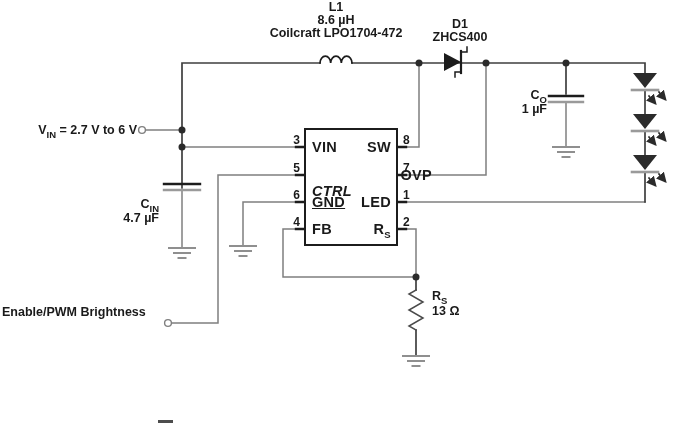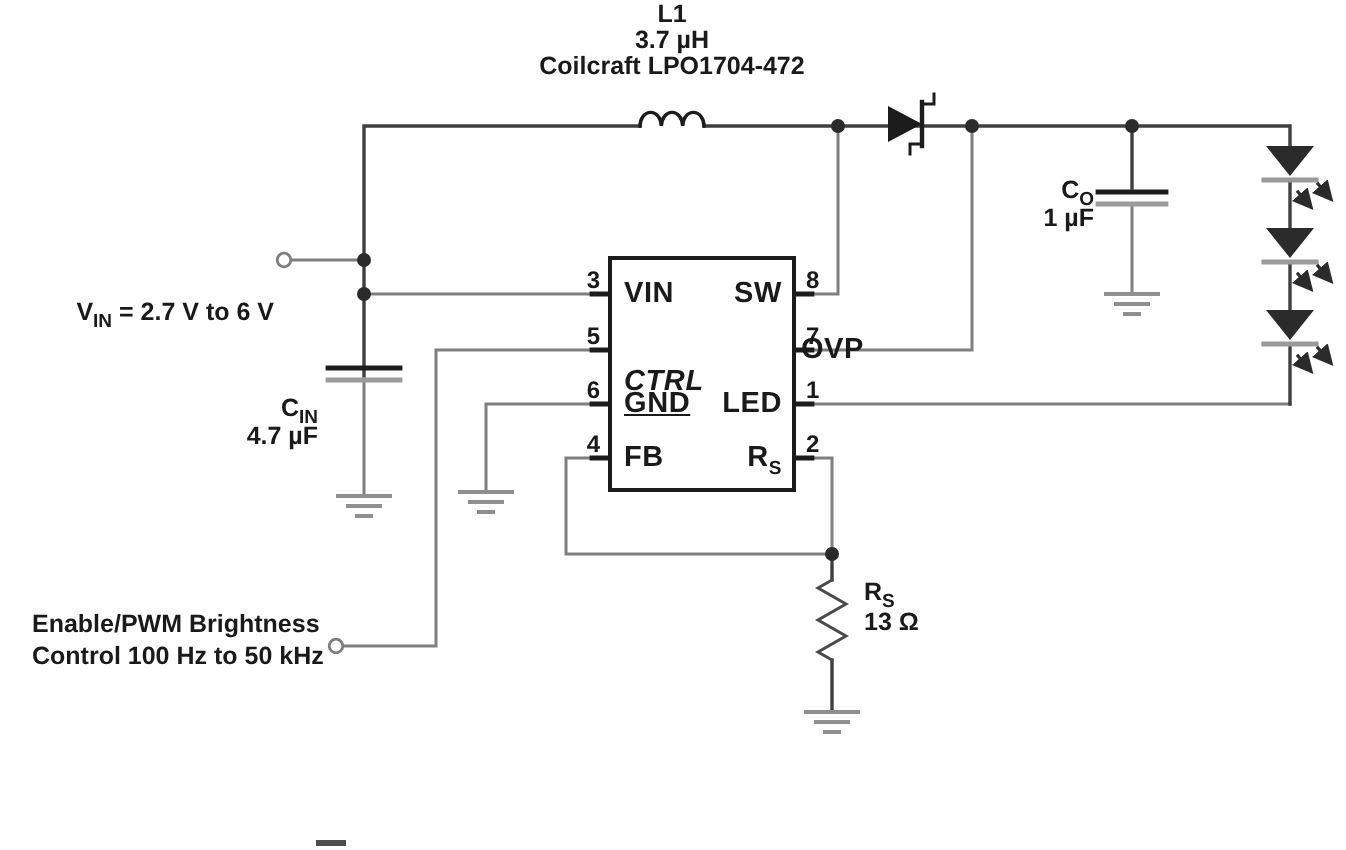--- a/index.html
+++ b/index.html
@@ -132,47 +132,50 @@
     <g stroke="var(--comp)" stroke-width="2.4">
       <path d="M296,147 H305 M296,175 H305 M296,202 H305 M296,229 H305
            M397,147 H406 M397,175 H406 M397,202 H406 M397,229 H406"></path>
     </g>
   </svg>
 
   <div id="ic-box"></div>
 
   <div class="lbl ctr" style="left:256px; top:1px; width:160px; line-height:13px;">
     <div>L1</div>
-    <div>3.7 µH</div>
+    <div>8.6 µH</div>
     <div>Coilcraft LPO1704-472</div>
   </div>
 
+  <div class="lbl ctr" style="left:415px; top:18px; width:90px; line-height:13px;">
+    <div>D1</div>
+    <div>ZHCS400</div>
+  </div>
 
-  <div class="lbl rgt" style="left:0px; top:123px; width:137px;margin-top:26px;">
+  <div class="lbl rgt" style="left:0px; top:123px; width:137px;">
     <span>V</span><sub>IN</sub><span> = 2.7 V to 6 V</span>
   </div>
 
   <div class="lbl rgt" style="left:78px; top:176px; width:81px;margin-top:21px;">
     <div><span>C</span><sub>IN</sub></div>
     <div>4.7 µF</div>
   </div>
 
   <div class="lbl rgt" style="left:468px; top:88px; width:79px;">
     <div><span>C</span><sub>O</sub></div>
     <div>1 µF</div>
   </div>
 
   <div class="lbl" style="left:432px; top:289px; line-height:15px;">
     <div><span>R</span><sub>S</sub></div>
     <div>13 Ω</div>
   </div>
 
-  <div class="lbl" style="left:16px; top:304px; line-height:16px;">
+  <div class="lbl" style="left:2px; top:304px; line-height:16px;text-align:right;">
     <div>Enable/PWM Brightness</div>
-    <div>Control 100 Hz to 50 kHz</div>
   </div>
 
   <div class="pin-num rgt" style="left:274px; top:133px;">3</div>
   <div class="pin-num rgt" style="left:274px; top:161px;">5</div>
   <div class="pin-num rgt" style="left:274px; top:188px;">6</div>
   <div class="pin-num rgt" style="left:274px; top:215px;">4</div>
 
   <div class="pin-num" style="left:403px; top:133px;">8</div>
   <div class="pin-num" style="left:403px; top:161px;">7</div>
   <div class="pin-num" style="left:403px; top:188px;">1</div>

